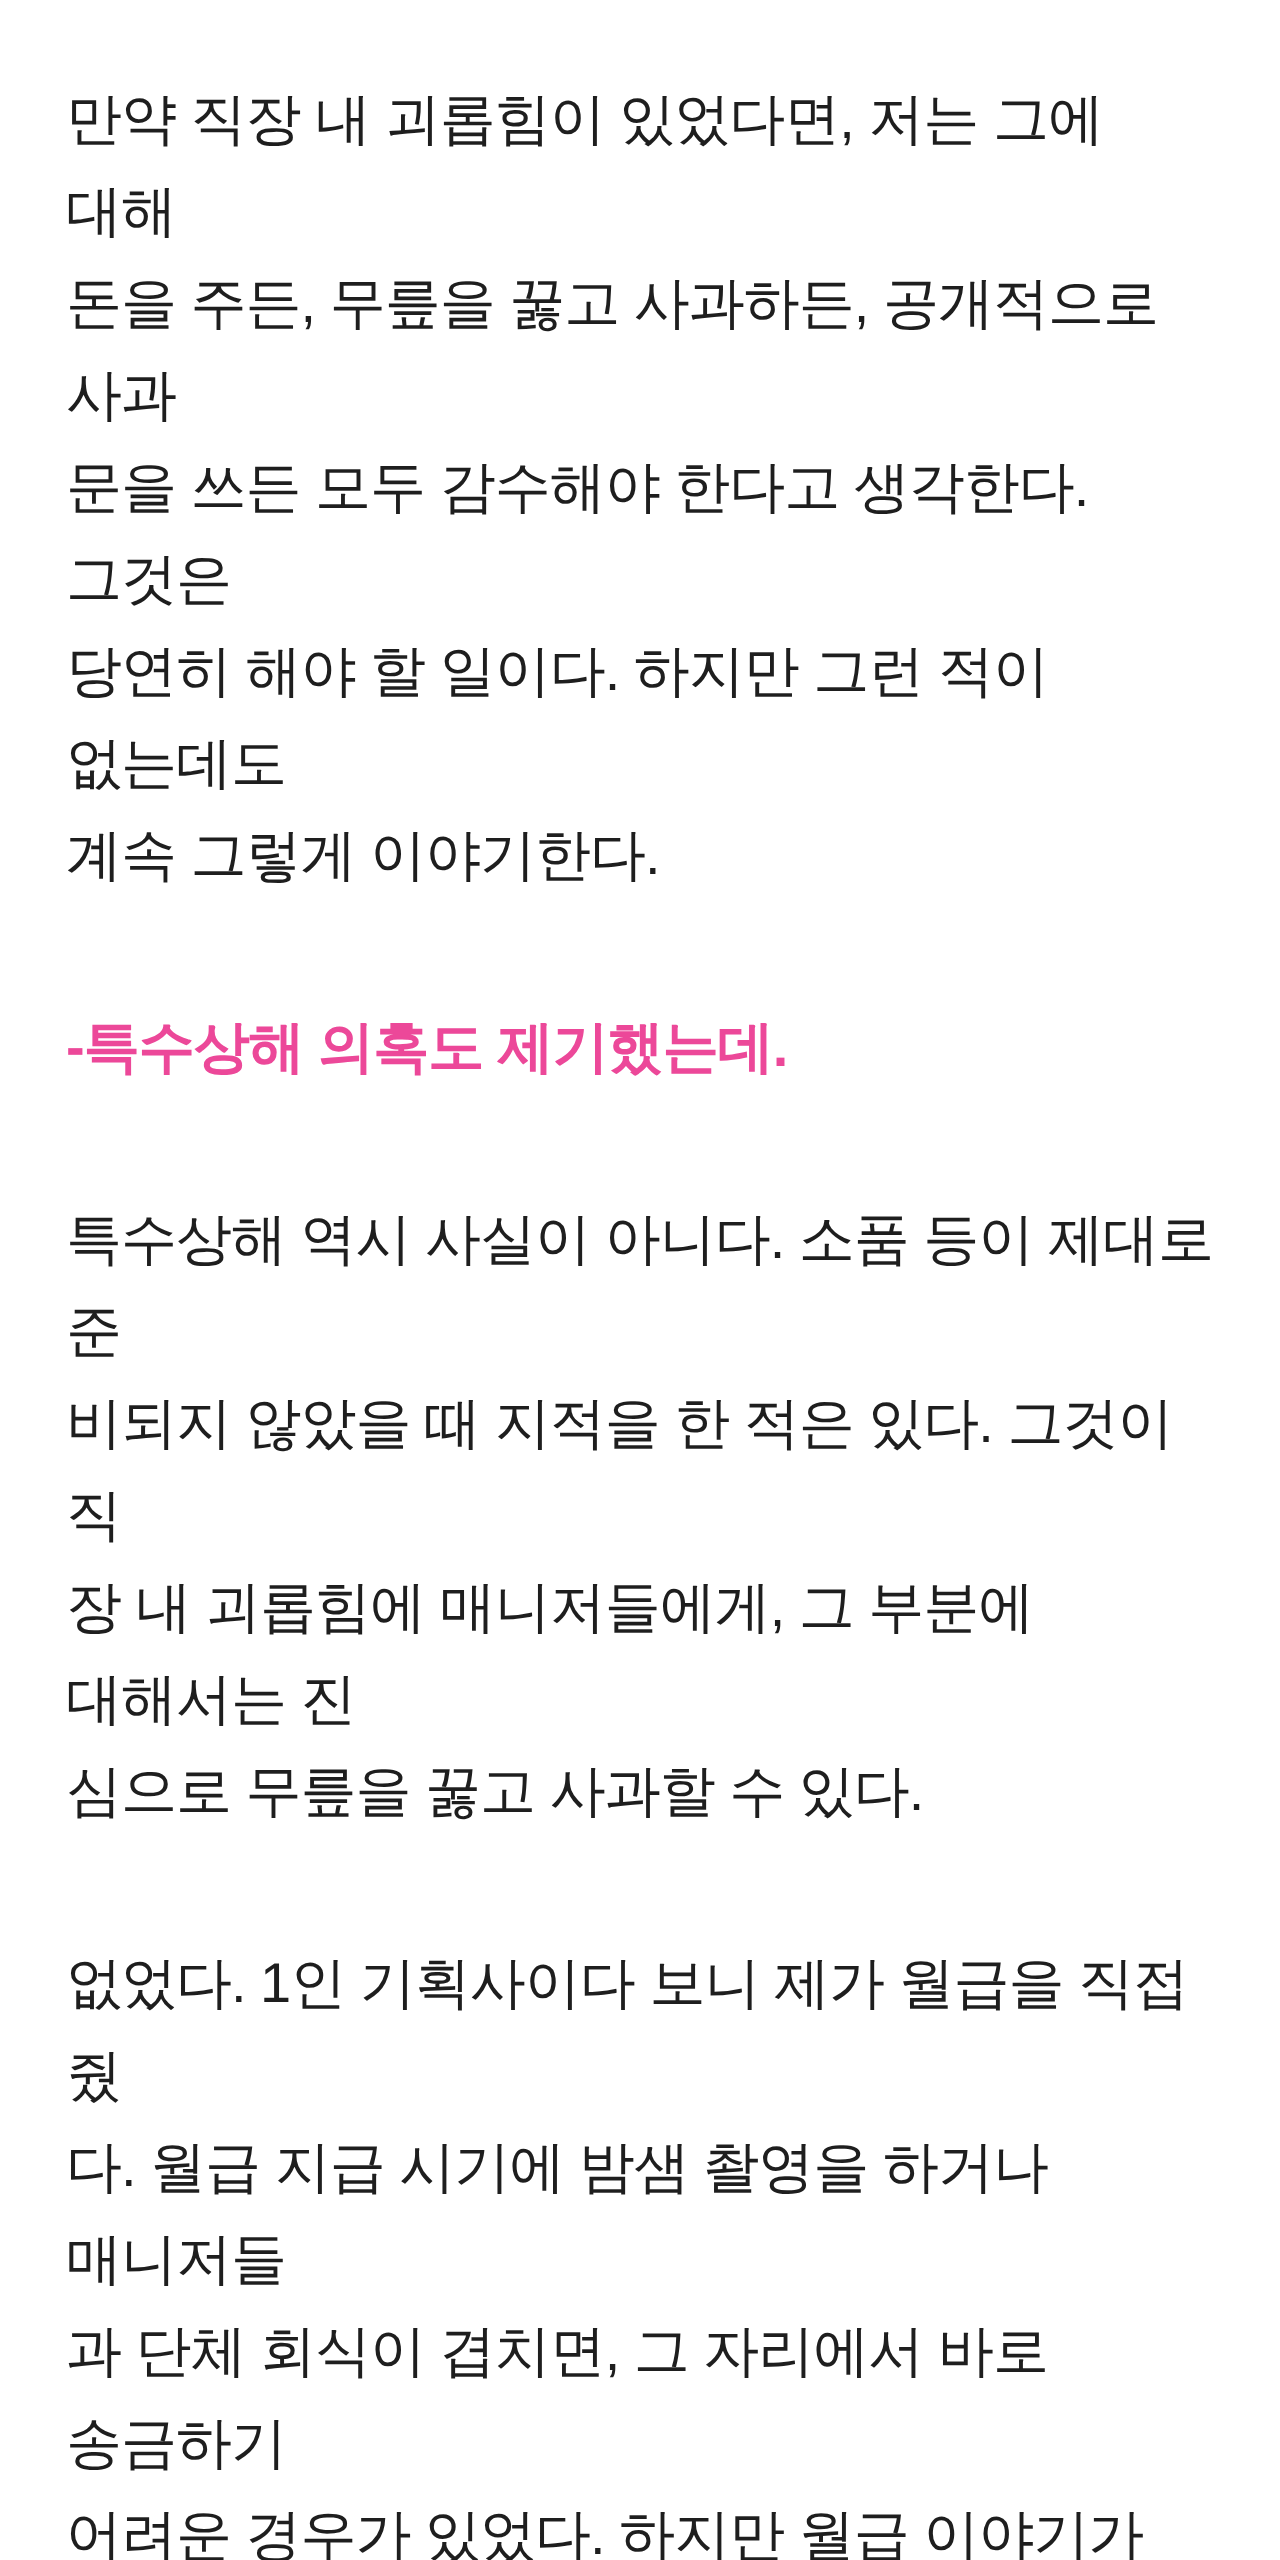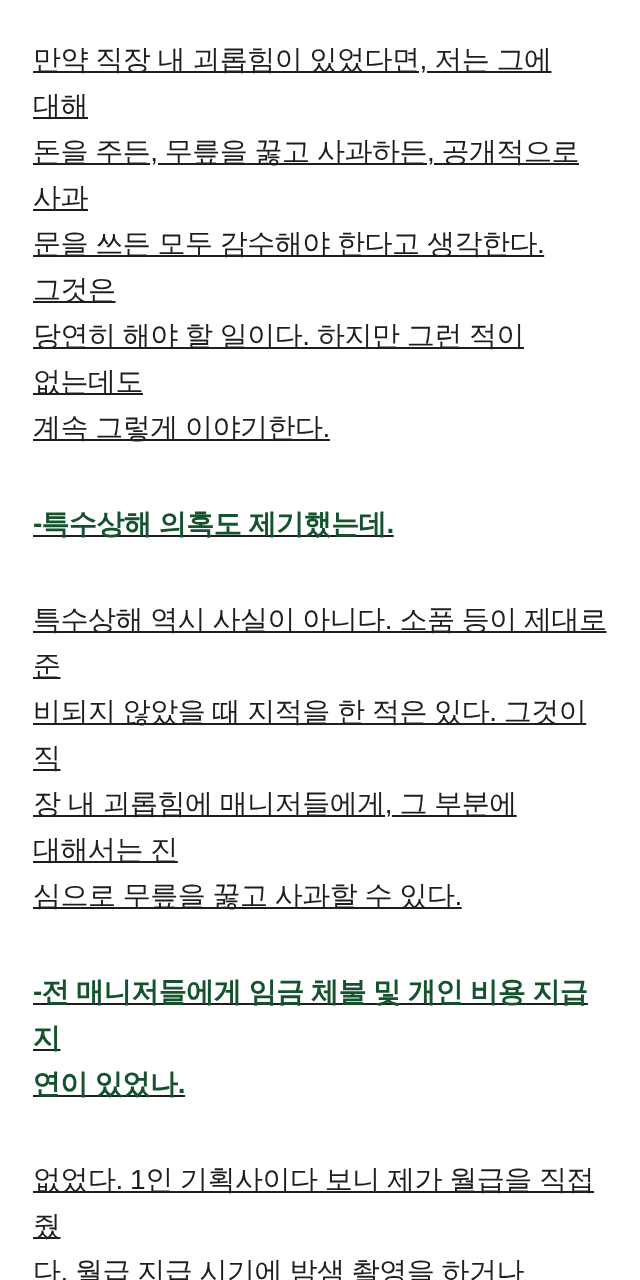--- a/index.html
+++ b/index.html
@@ -17,57 +17,54 @@
     width: 640px;
     height: 1280px;
     padding: 37px 28px 0 33px;
     overflow: hidden;
     font-family: "Liberation Sans", "DejaVu Sans", sans-serif;
     font-size: 28px;
     line-height: 46px;
     letter-spacing: -0.5px;
     color: #1e1e1e;
     background: #ffffff;
-    text-decoration: underline;
   }
   .answer-para {
     margin: 0 0 50px 0;
     white-space: pre-line;
     font-weight: 400;
     word-break: keep-all;
   }
   .question-heading {
     margin: 4px 0 50px 0;
     white-space: pre-line;
     font-size: 28px;
     line-height: 46px;
     font-weight: 800;
-    color: #14532d;
+    color: #ec4899;
     word-break: keep-all;
   }
 </style>
 </head>
 <body>
 
 <main class="article">
   <p class="answer-para">만약 직장 내 괴롭힘이 있었다면, 저는 그에 대해
 돈을 주든, 무릎을 꿇고 사과하든, 공개적으로 사과
 문을 쓰든 모두 감수해야 한다고 생각한다. 그것은
 당연히 해야 할 일이다. 하지만 그런 적이 없는데도
 계속 그렇게 이야기한다.</p>
 
   <h2 class="question-heading">-특수상해 의혹도 제기했는데.</h2>
 
   <p class="answer-para">특수상해 역시 사실이 아니다. 소품 등이 제대로 준
 비되지 않았을 때 지적을 한 적은 있다. 그것이 직
 장 내 괴롭힘에 매니저들에게, 그 부분에 대해서는 진
 심으로 무릎을 꿇고 사과할 수 있다.</p>
 
-  <h2 class="question-heading">-전 매니저들에게 임금 체불 및 개인 비용 지급 지
-연이 있었나.</h2>
 
   <p class="answer-para">없었다. 1인 기획사이다 보니 제가 월급을 직접 줬
 다. 월급 지급 시기에 밤샘 촬영을 하거나 매니저들
 과 단체 회식이 겹치면, 그 자리에서 바로 송금하기
 어려운 경우가 있었다. 하지만 월급 이야기가 나오
 면 월 단위로 계산해 다음 날 바로 입금했다.</p>
 
 </main>
 
 </body></html>

